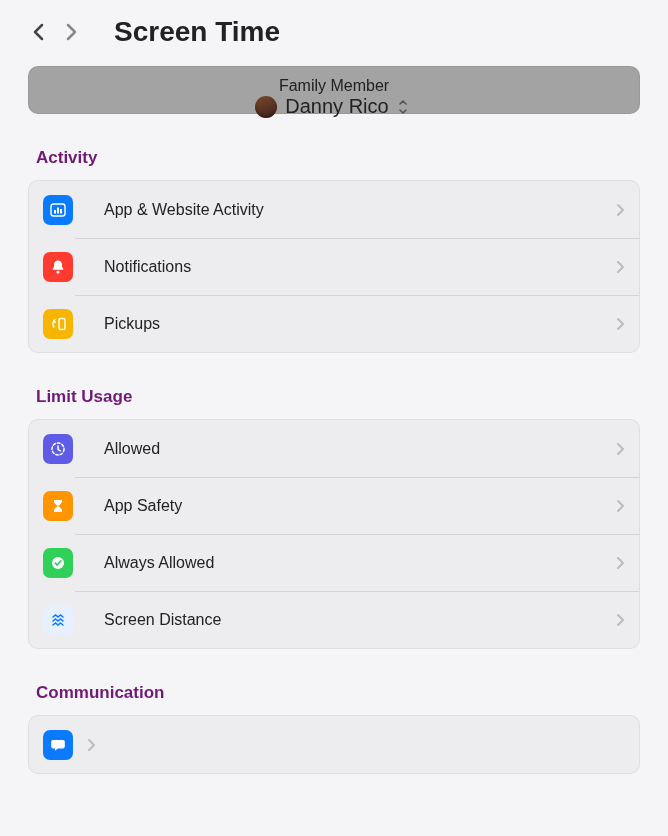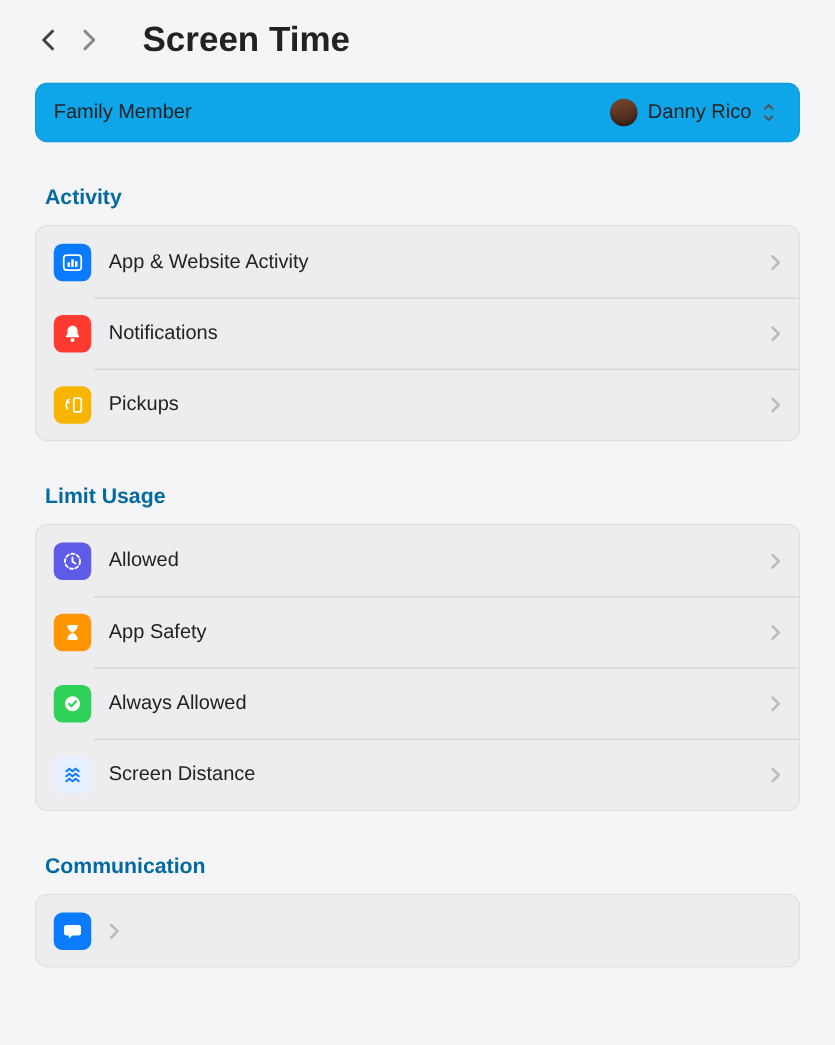--- a/index.html
+++ b/index.html
@@ -45,61 +45,62 @@
       color: #222;
       margin-left: 22px;
     }
     .content {
       padding: 0 28px;
     }
     .family-row {
       display: flex;
       align-items: center;
       justify-content: space-between;
-      background: #0ea5e9;
+      background: #a3a3a3;
       border: 1px solid rgba(0,0,0,0.06);
       border-radius: 10px;
-      padding: 10px 14px;
+      padding: 10px 26px;
       height: 48px;
+      flex-direction: column;
     }
     .family-label {
       font-size: 16px;
       color: #222;
     }
     .family-selector {
       display: flex;
       align-items: center;
       gap: 8px;
     }
     .avatar {
       width: 22px;
       height: 22px;
       border-radius: 50%;
       background: linear-gradient(160deg, #7a4a2b 0%, #3b201a 100%);
       box-shadow: inset 0 -2px 3px rgba(0,0,0,0.3);
     }
     .family-name {
-      font-size: 16px;
+      font-size: 20px;
       color: #222;
     }
     .stepper {
       width: 16px;
       height: 20px;
       display:flex;
       flex-direction: column;
       justify-content: center;
       color: #555;
     }
     .section {
       margin-top: 34px;
     }
     .section-title {
       font-size: 17px;
       font-weight: 700;
-      color: #0369a1;
+      color: #701a75;
       margin: 0 0 12px 8px;
     }
     .list {
       background: #ededef;
       border: 1px solid rgba(0,0,0,0.06);
       border-radius: 10px;
       overflow: hidden;
     }
     .row {
       display: flex;
@@ -125,20 +126,21 @@
       display: flex;
       align-items: center;
       justify-content: center;
       flex-shrink: 0;
       color: #fff;
     }
     .row-label {
       font-size: 16px;
       color: #222;
       flex: 1;
+      margin-left: 17px;
     }
     .chevron {
       color: #bcbcbf;
       display: flex;
       align-items: center;
     }
     .bg-blue { background: #0a7aff; }
     .bg-red { background: #ff3b30; }
     .bg-yellow { background: #f7b500; }
     .bg-purple { background: #5e5ce6; }

